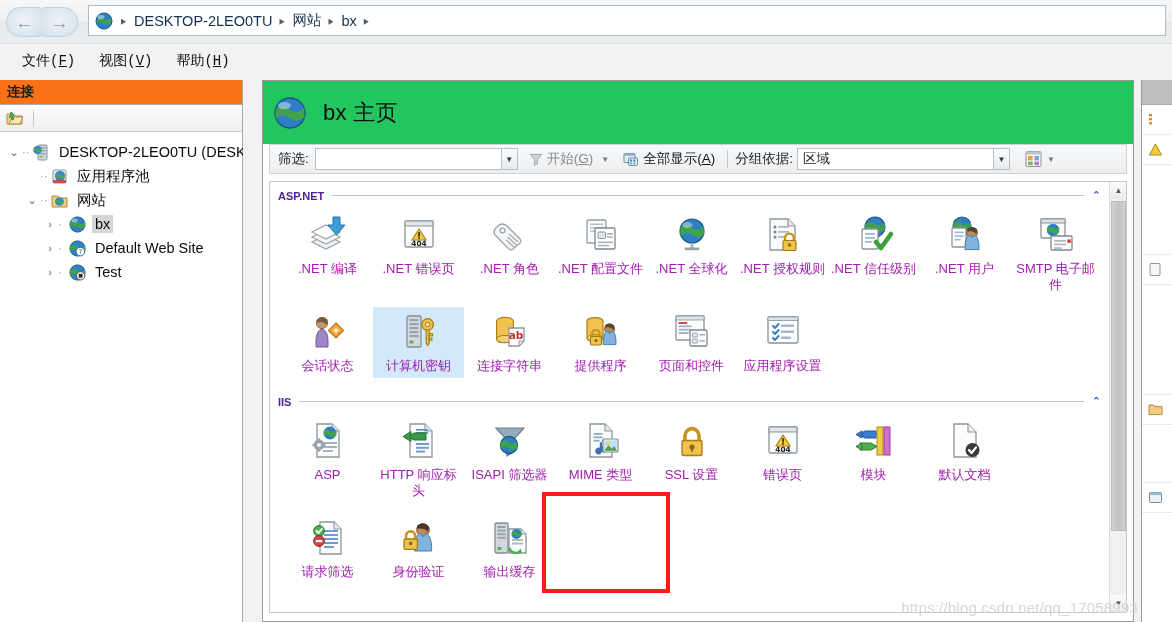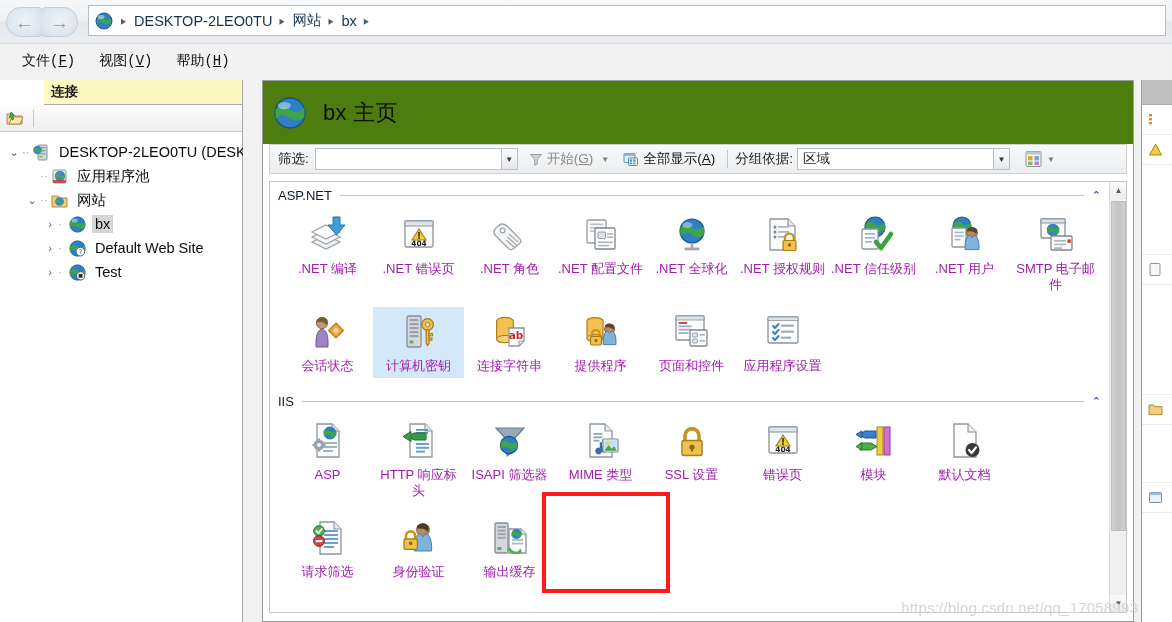--- a/index.html
+++ b/index.html
@@ -76,26 +76,25 @@
   }
   .menuitem u { text-decoration: underline; }
 
   
   .conn-pane {
     position: absolute; left: 0; top: 80px; width: 243px; height: 542px;
     background: #ffffff;
     border-right: 1px solid #a8a8a8;
   }
   .conn-header {
-    height: 25px; background: #fef9c3;
+    height: 25px; background: #f97316;
     display: flex; align-items: center;
     padding-left: 7px;
     font-size: 13.5px; font-weight: bold; color: #1b1b1b;
     border-bottom: 1px solid #ababab;
-    margin-left: 44px;
   }
   .conn-toolbar {
     height: 27px;
     background: linear-gradient(to bottom, #fdfdfd, #eeeeee);
     border-bottom: 1px solid #cfcfcf;
     display: flex; align-items: center; padding-left: 5px;
   }
   .conn-toolbar .tb-sep {
     width: 1px; height: 17px; background: #c6c6c6; margin-left: 9px;
   }
@@ -115,21 +114,21 @@
   .tnode.selected .tlabel { background: #d6d6d6; }
 
   
   .main-pane {
     position: absolute; left: 262px; top: 80px; width: 872px; height: 542px;
     background: #ffffff;
     border: 1px solid #9a9a9a;
   }
   .page-title-row {
     height: 63px; display: flex; align-items: center; padding-left: 10px;
-    background: #4d7c0f;
+    background: #22c55e;
   }
   .page-title-icon { width: 34px; height: 34px; margin-right: 16px; }
   .page-title {
     font-size: 22px; color: #0d0d0d; letter-spacing: .3px;
   }
 
   
   .filter-bar {
     height: 30px; margin: 0 6px;
     background: linear-gradient(to bottom, #f7f8f9 0%, #eceef0 100%);
@@ -194,21 +193,21 @@
     background: linear-gradient(to right,#d2d2d2,#c2c2c2 50%,#d2d2d2);
     border: 1px solid #bdbdbd;
   }
 
   
   .group { padding: 0 8px; }
   .group-head {
     display: flex; align-items: center; height: 22px; padding-top: 5px;
   }
   .group-name {
-    font-size: 13px; font-weight: normal; color: #0f172a;
+    font-size: 11px; font-weight: bold; color: #4c1d95;
     padding-right: 8px; white-space: nowrap;
   }
   .group-rule { flex: 1; height: 1px; background: #b9c3e0; }
   .group-chev {
     color: #2b55c0; font-size: 11px; padding-left: 8px; font-weight: bold;
   }
 
   .icon-row {
     display: flex; padding: 6px 0 0 4px;
   }

